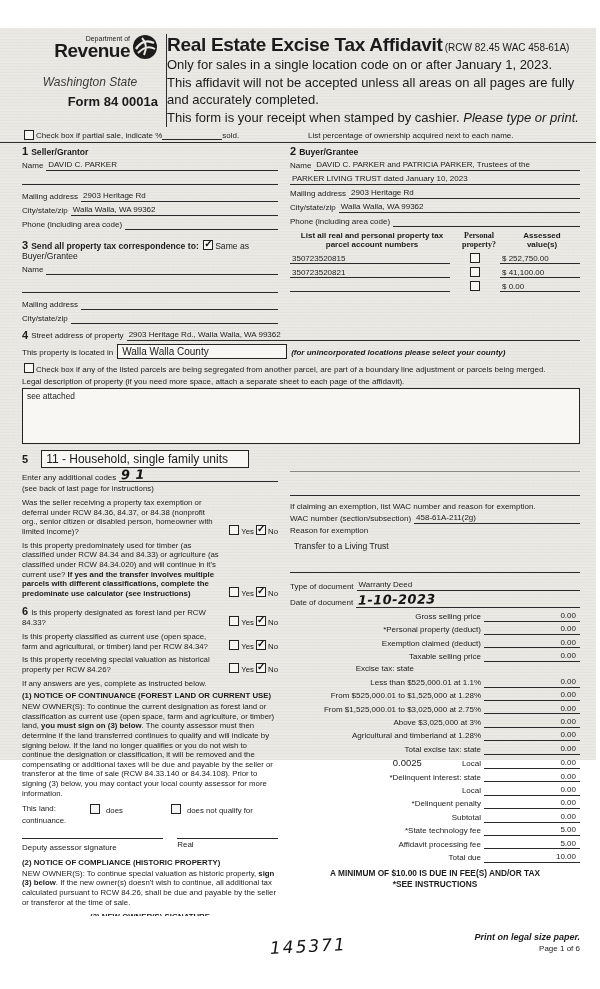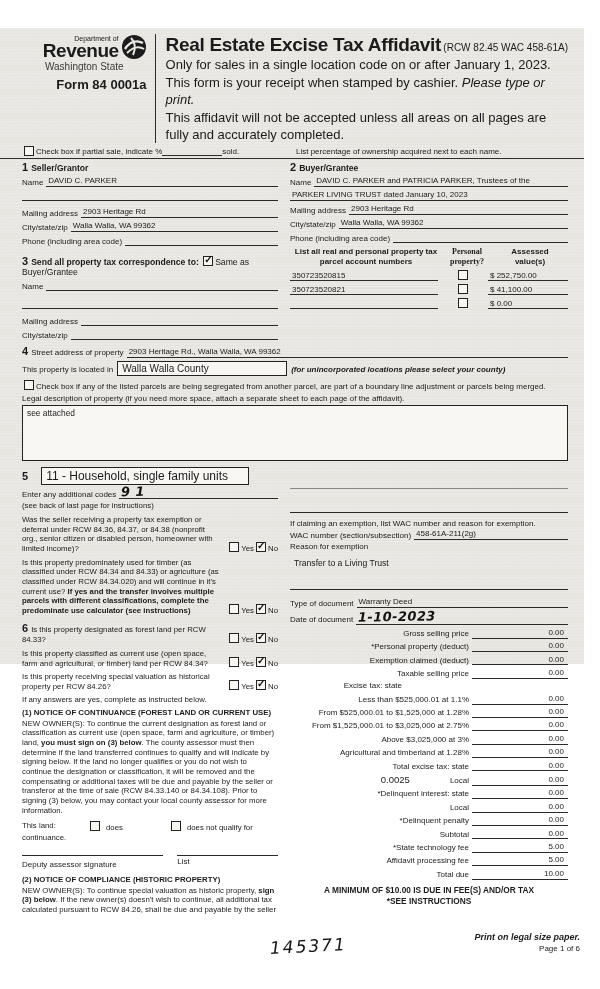--- a/index.html
+++ b/index.html
@@ -1,34 +1,34 @@
 <!DOCTYPE html>
 <html><head>
 <meta charset="utf-8">
 <style>
   html,body{margin:0;padding:0;background:#fff;}
   .page{position:relative;width:600px;height:989px;background:#ffffff;overflow:hidden;
         font-family:"Liberation Sans",sans-serif;color:#1b1b1b;}
-  .scan{position:absolute;top:28px;left:0;right:16px;height:636px;
+  .scan{position:absolute;top:28px;left:0;right:4px;height:732px;
         background:#e9e8e3;
         background-image:repeating-linear-gradient(0deg,rgba(0,0,0,0.02) 0 1px,transparent 1px 3px),
                          repeating-linear-gradient(90deg,rgba(255,255,255,0.03) 0 2px,transparent 2px 5px);
         padding:4px 16px 0 22px;box-sizing:border-box;font-size:8px;}
   .bottom{position:absolute;left:0;right:0;bottom:0;height:73px;background:#fff;}
   
   .hdr{display:flex;margin-top:2px;}
   .hdr-left{width:136px;padding-right:8px;text-align:center;}
   .dept-row{display:flex;align-items:center;justify-content:flex-end;}
   .dept-text{text-align:right;}
   .dept-small{font-size:7px;}
   .dept-name{font-size:19px;font-weight:bold;letter-spacing:-0.5px;line-height:0.9;}
   .logo{margin-left:2px;}
-  .dept-state{font-size:10px;color:#3a3a3a;margin-top:1px;}
+  .dept-state{font-size:12px;font-style:italic;color:#3a3a3a;margin-top:15px;}
   .form-no{font-size:13px;font-weight:bold;margin-top:5px;text-align:right;padding-left:14px;}
-  .hdr-right{flex:1;border-left:1.5px solid #2c2c2c;padding-left:10px;}
+  .hdr-right{flex:1;border-left:1.5px solid #2c2c2c;}
   .title-line{white-space:nowrap;}
   .title{font-size:19px;font-weight:bold;letter-spacing:-0.3px;}
   .title-ref{font-size:10px;}
   .note{font-size:13px;line-height:1.3;margin-top:1px;}
   .rule{border-top:1.2px solid #2c2c2c;margin:2px -16px 2px -22px;}
   
   .b{font-weight:bold;}
   .i{font-style:italic;}
   .num{font-weight:bold;font-size:11px;margin-right:3px;}
   .sechead{font-size:8.6px;font-weight:bold;}
@@ -114,22 +114,22 @@
       </div>
       <div class="dept-state">Washington State</div>
       <div class="form-no">Form 84 0001a</div>
     </div>
     <div class="hdr-right">
       <div class="title-line">
         <span class="title">Real Estate Excise Tax Affidavit</span>
         <span class="title-ref">(RCW 82.45 WAC 458-61A)</span>
       </div>
       <div class="note">Only for sales in a single location code on or after January 1, 2023.</div>
+      <div class="note">This affidavit will not be accepted unless all areas on all pages are fully and accurately completed.</div>
       <div class="note"><span>This form is your receipt when stamped by cashier. </span><span class="i">Please type or print.</span></div>
-      <div class="note">This affidavit will not be accepted unless all areas on all pages are fully and accurately completed.</div>
     </div>
   </div>
 
   <div class="partial-row">
     <span class="cb"></span>
     <span>Check box if partial sale, indicate %</span>
     <span class="blank pw"></span>
     <span>sold.</span>
     <span class="own-note">List percentage of ownership acquired next to each name.</span>
   </div>
@@ -270,21 +270,21 @@
       <div class="para b" style="margin-top:3px;">(1) NOTICE OF CONTINUANCE (FOREST LAND OR CURRENT USE)</div>
       <div class="para" style="margin-top:1px;"><span>NEW OWNER(S): To continue the current designation as forest land or classification as current use (open space, farm and agriculture, or timber) land, </span><span class="b">you must sign on (3) below</span><span>. The county assessor must then determine if the land transferred continues to qualify and will indicate by signing below. If the land no longer qualifies or you do not wish to continue the designation or classification, it will be removed and the compensating or additional taxes will be due and payable by the seller or transferor at the time of sale (RCW 84.33.140 or 84.34.108). Prior to signing (3) below, you may contact your local county assessor for more information.</span></div>
       <div class="landrow">
         <span style="width:60px;">This land:</span>
         <span><span class="cb"></span><span>does</span></span>
         <span style="margin-left:34px;"><span class="cb"></span><span>does not qualify for</span></span>
       </div>
       <div class="para" style="margin-top:1px;">continuance.</div>
       <div class="sigpair">
         <span class="sp1">Deputy assessor signature</span>
-        <span class="sp2">List</span>
+        <span class="sp2">Real</span>
       </div>
       <div class="para b" style="margin-top:6px;">(2) NOTICE OF COMPLIANCE (HISTORIC PROPERTY)</div>
       <div class="para" style="margin-top:1px;"><span>NEW OWNER(S): To continue special valuation as historic property, </span><span class="b">sign (3) below</span><span>. If the new owner(s) doesn't wish to continue, all additional tax calculated pursuant to RCW 84.26, shall be due and payable by the seller or transferor at the time of sale.</span></div>
       <div class="para b center" style="margin-top:5px;">(3) NEW OWNER(S) SIGNATURE</div>
       <div class="sigpair">
         <span class="sp1">Signature</span>
         <span class="sp2">Signature</span>
       </div>
       <div class="sigpair" style="margin-top:10px;">
         <span class="sp1">Print name</span>

